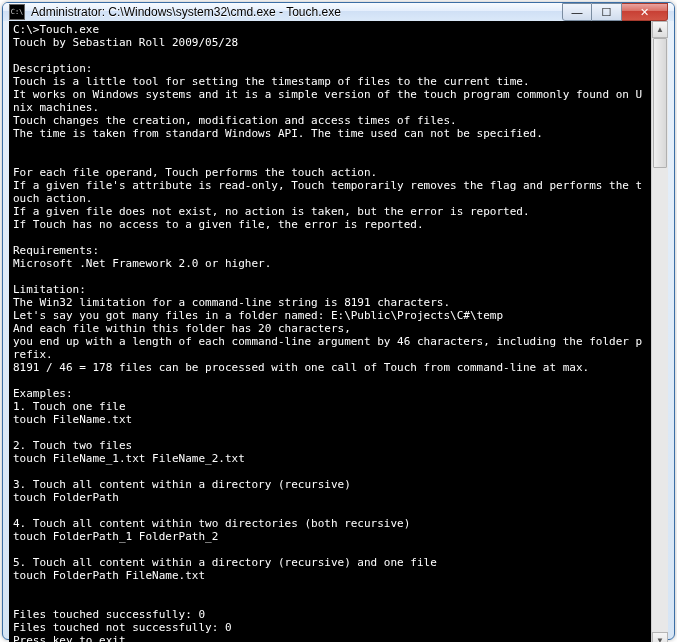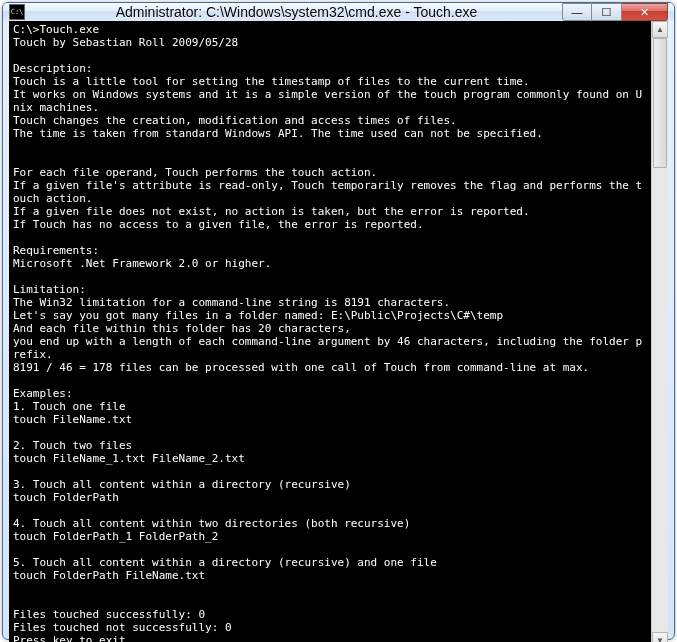--- a/index.html
+++ b/index.html
@@ -37,24 +37,23 @@
   margin-right: 6px;
   display: flex;
   align-items: center;
   justify-content: center;
   font-size: 7px;
   color: #ccc;
   font-family: monospace;
 }
 .title-text {
   flex: 1;
-  font-size: 14px;
+  font-size: 12px;
   color: #000;
   text-shadow: 0 1px 0 #fff;
-  text-align: center;
 }
 .win-buttons {
   display: flex;
   gap: 0;
 }
 .win-btn {
   width: 30px;
   height: 18px;
   border: 1px solid #7a8ca0;
   display: flex;

